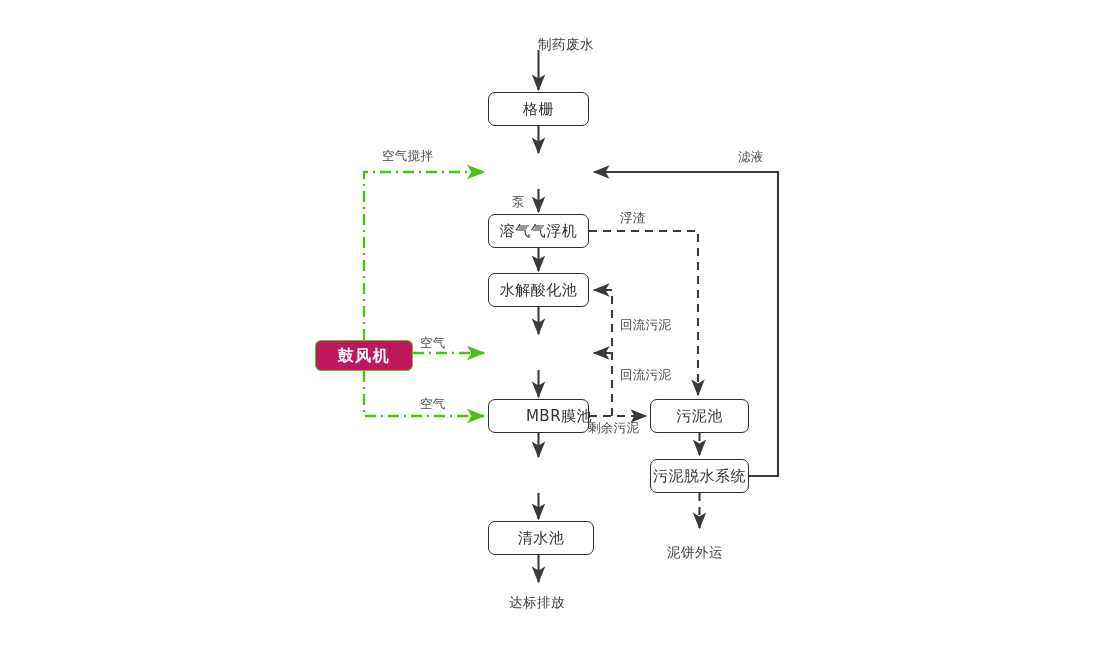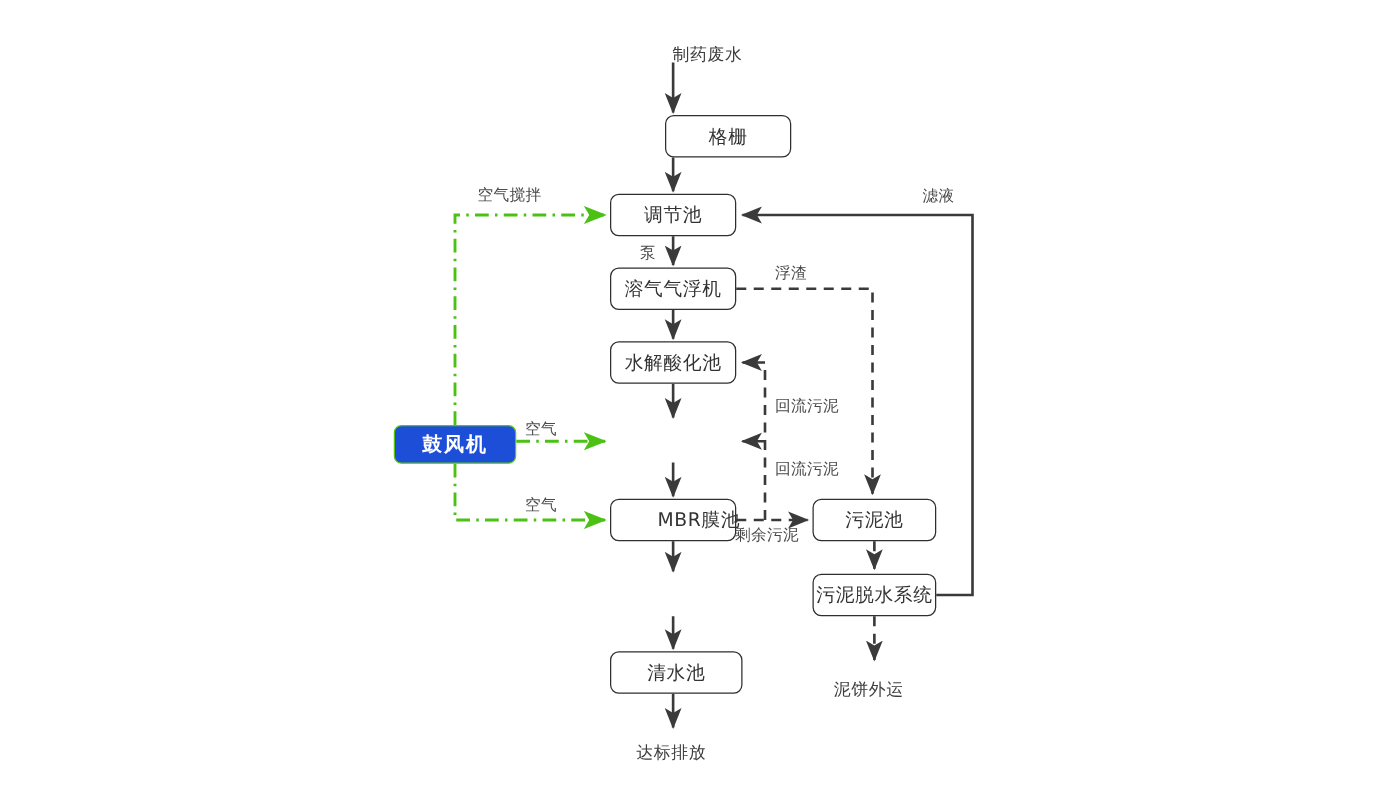--- a/index.html
+++ b/index.html
@@ -37,21 +37,21 @@
     display: flex;
     align-items: center;
     justify-content: center;
     font-size: 15px;
     line-height: 1;
     letter-spacing: 0.5px;
     color: #333333;
     white-space: nowrap;
   }
   .node.accent {
-    background: #1d4ed8;
+    background: #be185d;
     border: 1.6px solid #5CC417;
     border-radius: 6px;
     color: #ffffff;
     font-weight: bold;
     letter-spacing: 1.5px;
     font-size: 16px;
     text-align: center;
   }
   .edge-label {
     position: absolute;
@@ -119,27 +119,24 @@
     <g stroke="#4BC113" stroke-width="2.3" fill="none" stroke-dasharray="11,5,2,5">
 
       <path d="M364,340 L364,172 L484,172" marker-end="url(#arrow-green)"></path>
 
       <path d="M413,353 L484,353" marker-end="url(#arrow-green)"></path>
 
       <path d="M364,371 L364,416 L484,416" marker-end="url(#arrow-green)"></path>
     </g>
   </svg>
 
-  <div class="node" style="left:488px; top:92px; width:101px; height:34px;margin-left:44px;">
+  <div class="node" style="left:488px; top:92px; width:101px; height:34px;">
     <span>格栅</span>
   </div>
 
-  <div class="node" style="left:488px; top:155px; width:101px; height:34px;">
-    <span>调节池</span>
-  </div>
 
   <div class="node" style="left:488px; top:214px; width:101px; height:34px;">
     <span>溶气气浮机</span>
   </div>
 
   <div class="node" style="left:488px; top:273px; width:101px; height:34px;">
     <span>水解酸化池</span>
   </div>
 
 

